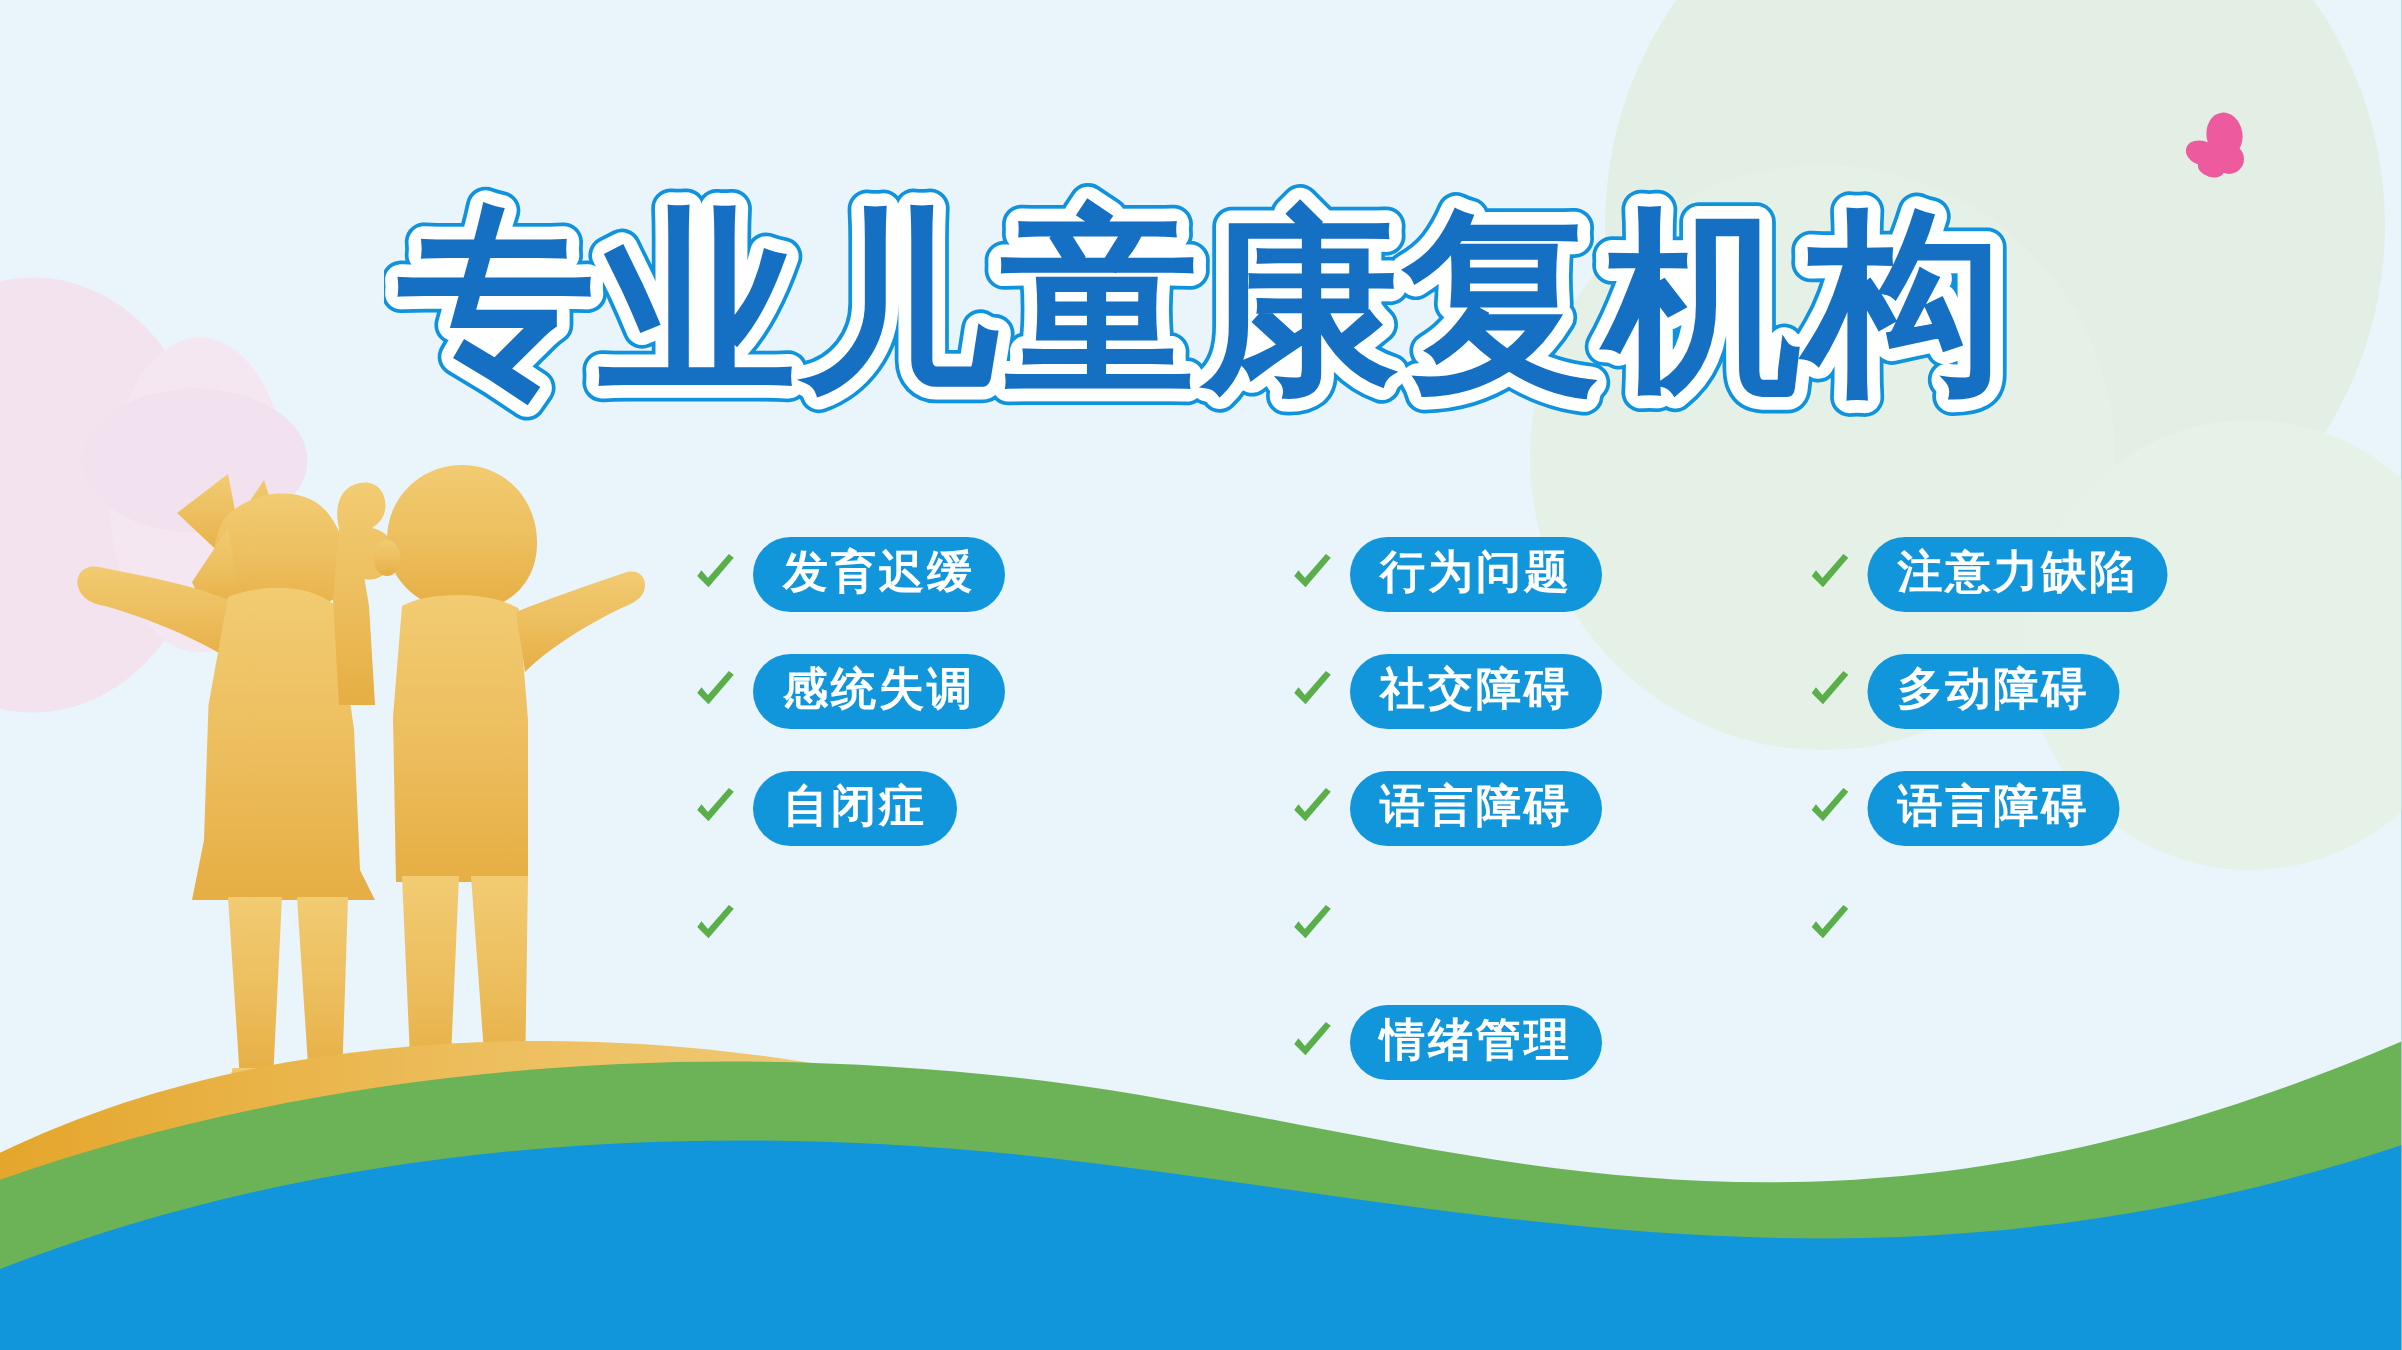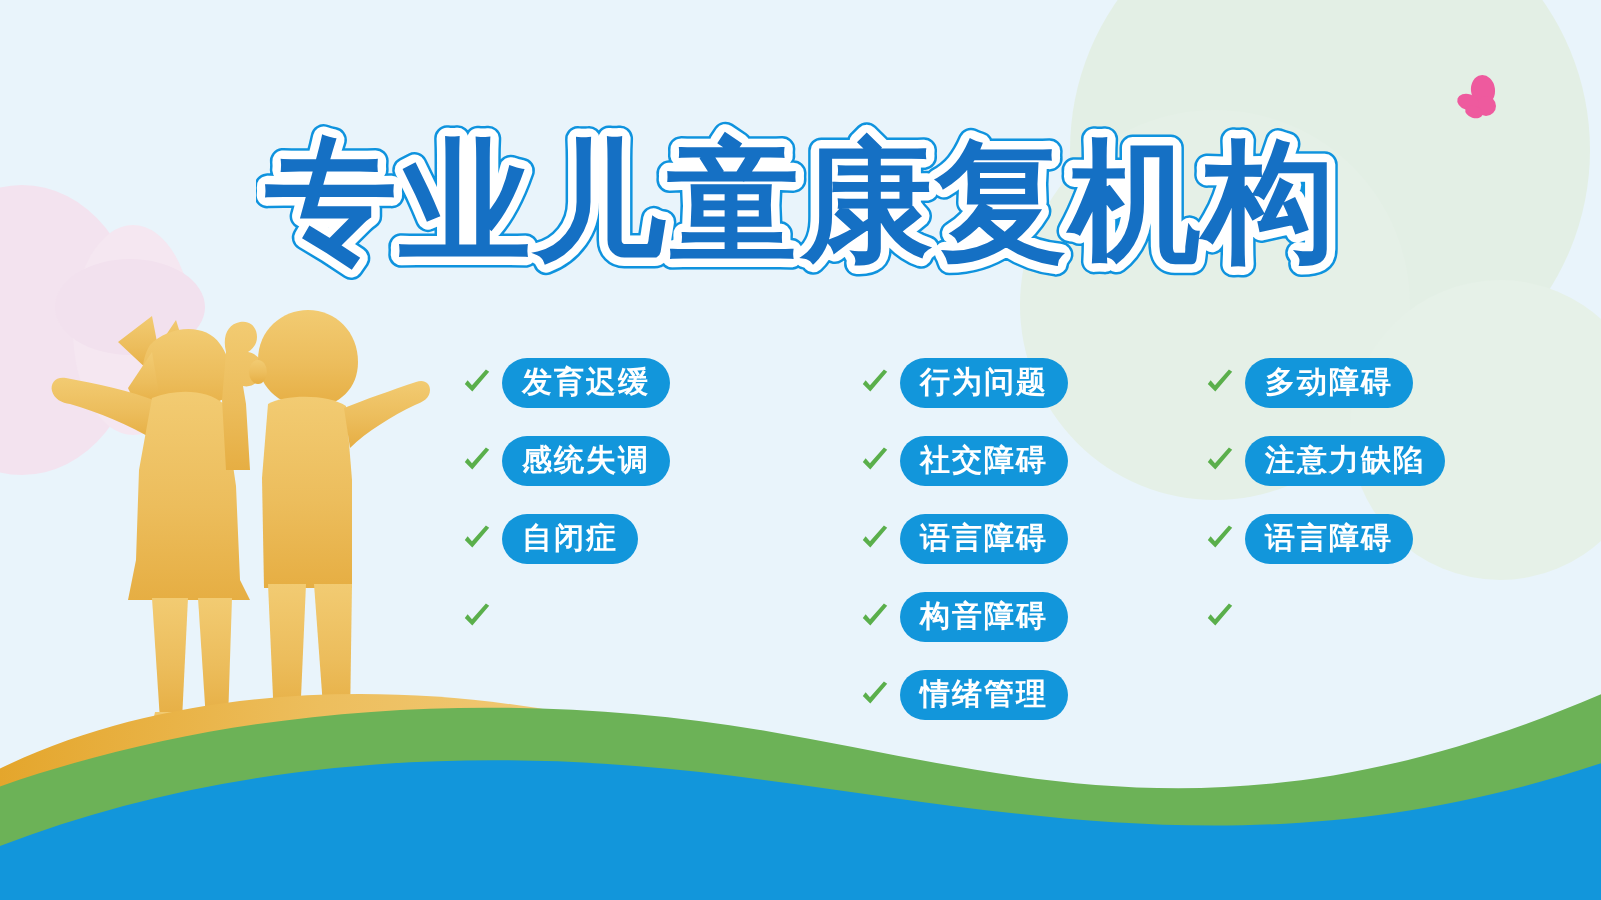--- a/index.html
+++ b/index.html
@@ -238,55 +238,52 @@
           <path d="M3 17 L11 25 L29 4 L25.5 1.5 L10.6 18.4 L6 13 Z" fill="#5aaf4b"></path>
         </svg>
         <div class="pill">
           <span class="pill-span">语言障碍</span>
         </div>
       </div>
       <div class="tag-row">
         <svg class="check-icon" viewBox="0 0 32 32">
           <path d="M3 17 L11 25 L29 4 L25.5 1.5 L10.6 18.4 L6 13 Z" fill="#5aaf4b"></path>
         </svg>
-        <div class="pill">
-          <span class="pill-span">构音障碍</span>
-        </div>
       </div>
       <div class="tag-row">
         <svg class="check-icon" viewBox="0 0 32 32">
           <path d="M3 17 L11 25 L29 4 L25.5 1.5 L10.6 18.4 L6 13 Z" fill="#5aaf4b"></path>
         </svg>
         <div class="pill">
           <span class="pill-span">情绪管理</span>
         </div>
       </div>
     </div>
   <div class="col" id="col-3">
       <div class="tag-row">
         <svg class="check-icon" viewBox="0 0 32 32">
           <path d="M3 17 L11 25 L29 4 L25.5 1.5 L10.6 18.4 L6 13 Z" fill="#5aaf4b"></path>
         </svg>
         <div class="pill">
+          <span class="pill-span">注意力缺陷</span>
+        </div>
+      </div>
+      <div class="tag-row">
+        <svg class="check-icon" viewBox="0 0 32 32">
+          <path d="M3 17 L11 25 L29 4 L25.5 1.5 L10.6 18.4 L6 13 Z" fill="#5aaf4b"></path>
+        </svg>
+        <div class="pill">
           <span class="pill-span">多动障碍</span>
         </div>
       </div>
       <div class="tag-row">
         <svg class="check-icon" viewBox="0 0 32 32">
           <path d="M3 17 L11 25 L29 4 L25.5 1.5 L10.6 18.4 L6 13 Z" fill="#5aaf4b"></path>
         </svg>
         <div class="pill">
-          <span class="pill-span">注意力缺陷</span>
-        </div>
-      </div>
-      <div class="tag-row">
-        <svg class="check-icon" viewBox="0 0 32 32">
-          <path d="M3 17 L11 25 L29 4 L25.5 1.5 L10.6 18.4 L6 13 Z" fill="#5aaf4b"></path>
-        </svg>
-        <div class="pill">
           <span class="pill-span">语言障碍</span>
         </div>
       </div>
       <div class="tag-row">
         <svg class="check-icon" viewBox="0 0 32 32">
           <path d="M3 17 L11 25 L29 4 L25.5 1.5 L10.6 18.4 L6 13 Z" fill="#5aaf4b"></path>
         </svg>
       </div>
     </div>
 

